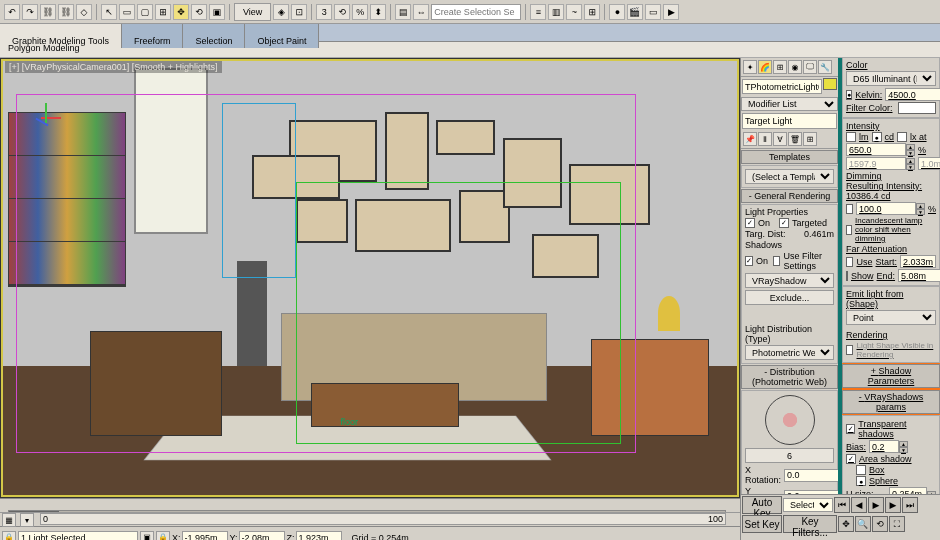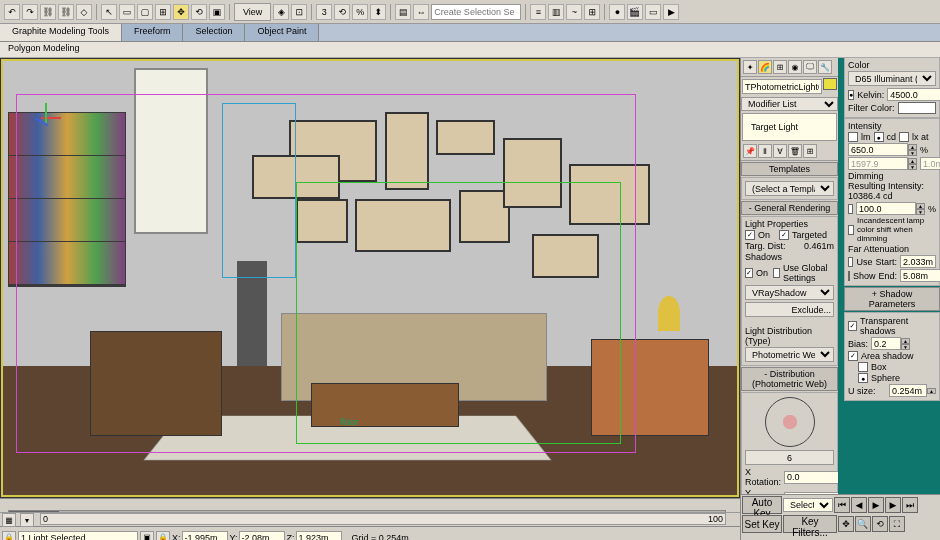--- a/index.html
+++ b/index.html
@@ -3,21 +3,21 @@
 <meta charset="utf-8">
 <style>
 * { box-sizing: border-box; margin: 0; padding: 0; font-family: "Tahoma", sans-serif; font-size: 9px; }
 body { width: 940px; height: 540px; background: #d4d0c8; overflow: hidden; position: relative; }
 .toolbar-main { height: 24px; background: #d4d0c8; border-bottom: 1px solid #999; display: flex; align-items: center; padding: 0 4px; gap: 2px; }
 .tb-icon { width: 16px; height: 16px; background: #e8e4dc; border: 1px solid #aaa; display: inline-flex; align-items: center; justify-content: center; font-size: 9px; cursor: pointer; }
 .tb-sep { width: 1px; height: 16px; background: #999; margin: 0 2px; }
 .tb-btn { height: 18px; padding: 0 8px; background: #e8e4dc; border: 1px solid #999; cursor: pointer; font-size: 9px; display: inline-flex; align-items: center; }
 .tb-input { height: 16px; width: 90px; background: #fff; border: 1px solid #999; padding: 0 2px; font-size: 9px; }
 .ribbon-tabs { height: 18px; background: #b8c4d4; display: flex; border-bottom: 1px solid #888; }
-.ribbon-tab { padding: 2px 12px; background: #a6b7cb; border-right: 1px solid #888; cursor: pointer; font-size: 9px; }
+.ribbon-tab { padding: 12px 12px; background: #a6b7cb; border-right: 1px solid #888; cursor: pointer; font-size: 9px; }
 .ribbon-tab.active { background: #e8e4dc; }
 .ribbon-sub { height: 16px; background: #e8e4dc; padding: 1px 8px; font-size: 9px; border-bottom: 1px solid #aaa; }
 .main-area { display: flex; height: 440px; }
 .viewport-wrap { flex: 1; position: relative; background: #aaa; border: 1px solid #333; }
 .viewport-label { position: absolute; top: 2px; left: 4px; background: rgba(0,0,0,0.3); color: #e8e4dc; padding: 1px 4px; font-size: 9px; z-index: 2; cursor: pointer; }
 .viewport-scene { width: 100%; height: 100%; background: linear-gradient(180deg, #c8c8c8 0%, #b0b0b0 40%, #5a4530 100%); position: relative; overflow: hidden; }
 .scene-wall { position: absolute; top: 0; left: 0; right: 0; height: 70%; background: #c4c4c4; }
 .scene-floor { position: absolute; bottom: 0; left: 0; right: 0; height: 30%; background: #5c4430; }
 .scene-rug { position: absolute; bottom: 4%; left: 22%; width: 50%; height: 20%; background: #d8d4c8; transform: perspective(400px) rotateX(60deg); border: 1px solid #aaa; }
 .scene-sofa { position: absolute; bottom: 22%; left: 38%; width: 36%; height: 20%; background: #b8a888; border: 1px solid #888; }
@@ -30,21 +30,21 @@
 .scene-frame { position: absolute; background: #d8c8a8; border: 2px solid #333; }
 .scene-lamp { position: absolute; bottom: 30%; left: 32%; width: 4%; height: 24%; background: #555; }
 .scene-lamp2 { position: absolute; bottom: 38%; right: 8%; width: 3%; height: 8%; background: #e0c040; border-radius: 50% 50% 0 0; }
 .gizmo { position: absolute; top: 10%; left: 4%; width: 30px; height: 30px; z-index: 3; }
 .gizmo-x { position: absolute; width: 20px; height: 2px; background: #e04040; top: 14px; left: 10px; }
 .gizmo-y { position: absolute; width: 2px; height: 20px; background: #40c040; top: 0; left: 14px; }
 .gizmo-z { position: absolute; width: 14px; height: 2px; background: #4060e0; top: 18px; left: 4px; transform: rotate(30deg); }
 .sel-box { position: absolute; border: 1px solid; pointer-events: none; z-index: 2; }
 .floor-label { position: absolute; bottom: 16%; left: 46%; color: #0a6; font-size: 9px; z-index: 3; }
 .panel-r1 { width: 98px; background: #d4d0c8; border-left: 1px solid #888; display: flex; flex-direction: column; overflow: hidden; }
-.panel-r2 { width: 102px; background: #0f766e; border-left: 6px solid #0f766e; display: flex; flex-direction: column; overflow: hidden; }
+.panel-r2 { width: 102px; background: #f97316; border-left: 4px solid #0f766e; display: flex; flex-direction: column; overflow: hidden; text-decoration: underline; }
 .panel-icons { display: flex; flex-wrap: wrap; gap: 1px; padding: 2px; border-bottom: 1px solid #999; }
 .p-icon { width: 14px; height: 14px; background: #e8e4dc; border: 1px solid #999; cursor: pointer; font-size: 8px; display: flex; align-items: center; justify-content: center; }
 .p-icon.on { background: #f0e080; }
 .panel-input { width: 100%; height: 15px; background: #fffce8; border: 1px solid #999; padding: 0 2px; font-size: 9px; margin: 1px 0; }
 .panel-input.dark { background: #e8e4dc; }
 .rollout-hdr { background: #c8c4bc; border: 1px solid #888; padding: 1px 4px; font-size: 9px; text-align: center; cursor: pointer; margin: 1px 0; }
 .rollout-body { padding: 2px 3px; border: 1px solid #aaa; background: #d4d0c8; }
 .row { display: flex; align-items: center; gap: 3px; margin: 1px 0; }
 .spinner { display: flex; align-items: center; }
 .spinner input { width: 60px; height: 13px; background: #fffce8; border: 1px solid #999; padding: 0 2px; font-size: 9px; }
@@ -116,20 +116,21 @@
   <div class="ribbon-tab active">Graphite Modeling Tools</div>
   <div class="ribbon-tab">Freeform</div>
   <div class="ribbon-tab">Selection</div>
   <div class="ribbon-tab">Object Paint</div>
 </div>
 <div class="ribbon-sub">Polygon Modeling</div>
 
 <div class="main-area">
   <div class="viewport-wrap">
     <div class="viewport-frame"></div>
+    <div class="viewport-label">[+] [VRayPhysicalCamera001] [Smooth + Highlights]</div>
     <div class="viewport-scene">
       <div class="scene-wall"></div>
       <div class="scene-floor"></div>
       <div class="scene-shelf">
         <div class="shelf-row"></div>
           <div class="shelf-row"></div>
           <div class="shelf-row"></div>
           <div class="shelf-row"></div>
       </div>
       <div class="scene-window"></div>
@@ -169,21 +170,21 @@
       <span class="p-icon">⊞</span>
       <span class="p-icon">◉</span>
       <span class="p-icon">🖵</span>
       <span class="p-icon">🔧</span>
     </div>
     <div style="display:flex;gap:1px;padding:1px">
       <input class="panel-input" style="flex: 1 1 0%;" value="TPhotometricLight001">
       <span class="color-swatch" style="width:14px;background:#e8e040"></span>
     </div>
     <select class="panel-input dark"><option>Modifier List</option></select>
-    <div style="height:50px;background:#fffce8;border:1px solid #999;margin:1px;padding:8px;font-size:9px">Target Light</div>
+    <div style="height:50px;background:#fffce8;border:1px solid #999;margin:1px;padding:2px;font-size:9px">Target Light</div>
     <div class="panel-icons">
       <span class="p-icon">📌</span>
       <span class="p-icon">Ⅱ</span>
       <span class="p-icon">∀</span>
       <span class="p-icon">🗑</span>
       <span class="p-icon">⊞</span>
     </div>
     <div class="rollout-hdr">Templates</div>
     <div class="rollout-body">
       <select class="panel-input dark"><option>(Select a Template)</option></select>
@@ -199,25 +200,25 @@
         </div>
       <div class="row">
           <span class="lbl">Targ. Dist:</span>
           <span class="lbl" style="margin-left:auto">0.461m</span>
         </div>
       <div class="lbl">Shadows</div>
       <div class="row">
           <span class="chk">✓</span>
           <span class="lbl">On</span>
         <span class="chk" style="margin-left:2px"></span>
-          <span class="lbl">Use Global Settings</span>
+          <span class="lbl">Use Filter Settings</span>
         </div>
       <select class="panel-input dark"><option>VRayShadow</option></select>
-      <button class="panel-input dark" style="text-align:right;cursor:pointer">Exclude...</button>
-      <div class="lbl" style="margin-top:8px">Light Distribution (Type)</div>
+      <button class="panel-input dark" style="text-align:center;cursor:pointer">Exclude...</button>
+      <div class="lbl" style="margin-top:18px">Light Distribution (Type)</div>
       <select class="panel-input dark"><option>Photometric Web</option></select>
     </div>
     <div class="rollout-hdr">- <span>Distribution (Photometric Web)</span></div>
     <div class="rollout-body">
       <div class="web-diagram">
           <div class="web-circle"></div>
         </div>
       <button class="panel-input dark" style="text-align:center;cursor:pointer">6</button>
       <div class="row">
           <span class="lbl">X Rotation:</span>
@@ -332,21 +333,31 @@
         </div>
       <div class="row">
           <span class="chk"></span>
           <span class="lbl">Show</span>
           <span class="lbl">End:</span>
           <div class="spinner" style="margin-left:auto">
             <input style="width: 54px;" value="5.08m">
           </div>
         </div>
     </div>
+    <div class="rollout-body">
+      <div class="lbl">Emit light from (Shape)</div>
+      <select class="panel-input dark"><option>Point</option></select>
+      <div class="lbl" style="margin-top:4px">Rendering</div>
+      <div class="row">
+          <span class="chk"></span>
+          <span class="lbl" style="color:#888;font-size:8px">Light Shape Visible in Rendering</span>
+        </div>
+    </div>
     <div class="rollout-hdr">+ <span>Shadow Parameters</span></div>
+    <div class="rollout-hdr">- <span>VRayShadows params</span></div>
     <div class="rollout-body">
       <div class="row">
           <span class="chk">✓</span>
           <span class="lbl">Transparent shadows</span>
         </div>
       <div class="row">
           <span class="lbl">Bias:</span>
           <div class="spinner">
             <input style="width: 30px;" value="0.2">
             <div class="spinner-btns">

